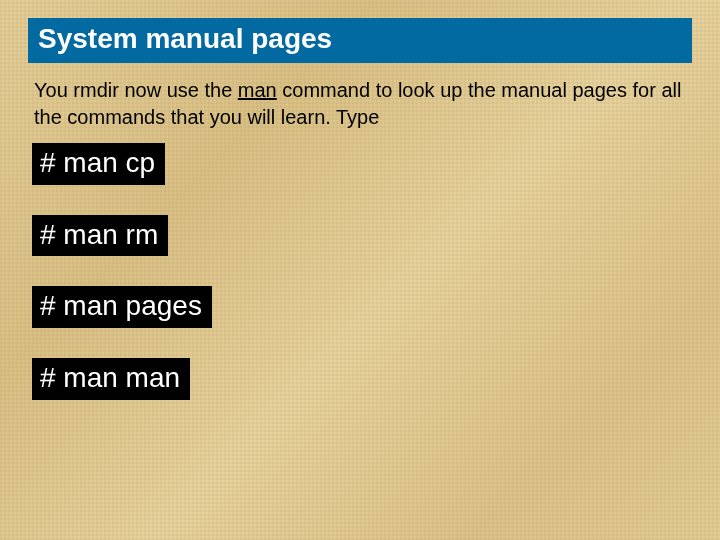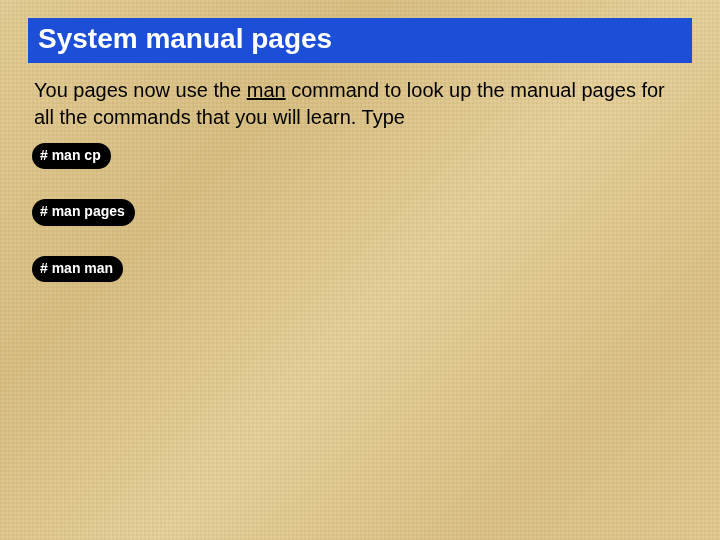--- a/index.html
+++ b/index.html
@@ -10,56 +10,56 @@
       repeating-linear-gradient(0deg, rgba(160,120,60,0.08) 0 2px, transparent 2px 4px),
       repeating-linear-gradient(90deg, rgba(160,120,60,0.08) 0 2px, transparent 2px 4px),
       linear-gradient(135deg,#e4cf9a 0%, #d9c186 30%, #e7d39f 55%, #dcc48a 80%, #e2cd96 100%);
     color:#000;
     box-sizing:border-box;
     padding:18px 28px 0 28px;
     position:relative;
     overflow:hidden;
   }
   .title-bar{
-    background:#1d4ed8;
+    background:#0369a1;
     color:#fff;
     font-weight:bold;
     font-size:28px;
     padding:6px 10px 8px 10px;
     line-height:1.1;
     margin-bottom:14px;
   }
   .intro{
     font-size:20px;
     line-height:1.35;
     margin:0 6px 6px 6px;
   }
   .kw{ text-decoration:underline; color:#000;text-align:center; }
   .cmds{ margin-top:2px; }
   .cmd{
     display:inline-block;
     clear:both;
     background:#000;
     color:#fff;
-    font-weight:bold;
-    font-size:14px;
+    font-weight:normal;
+    font-size:28px;
     padding:5px 10px 6px 8px;
     margin:6px 0 24px 4px;
     line-height:1.1;
     white-space:pre;
-    border-radius:16px;
   }
   .cmd-row{ line-height:0; }
 </style>
 </head>
 <body>
 
 <div class="title-bar">System manual pages</div>
 
 <p class="intro">
-  <span>You pages now use the </span><span class="kw">man</span><span> command to look up the manual pages for all the commands that you will learn. Type</span>
+  <span>You rmdir now use the </span><span class="kw">man</span><span> command to look up the manual pages for all the commands that you will learn. Type</span>
 </p>
 
 <div class="cmds">
   <div class="cmd-row"><span class="cmd"># man cp</span></div>
+  <div class="cmd-row"><span class="cmd"># man rm</span></div>
   <div class="cmd-row"><span class="cmd"># man pages</span></div>
   <div class="cmd-row"><span class="cmd"># man man</span></div>
 </div>
 
 </body></html>

